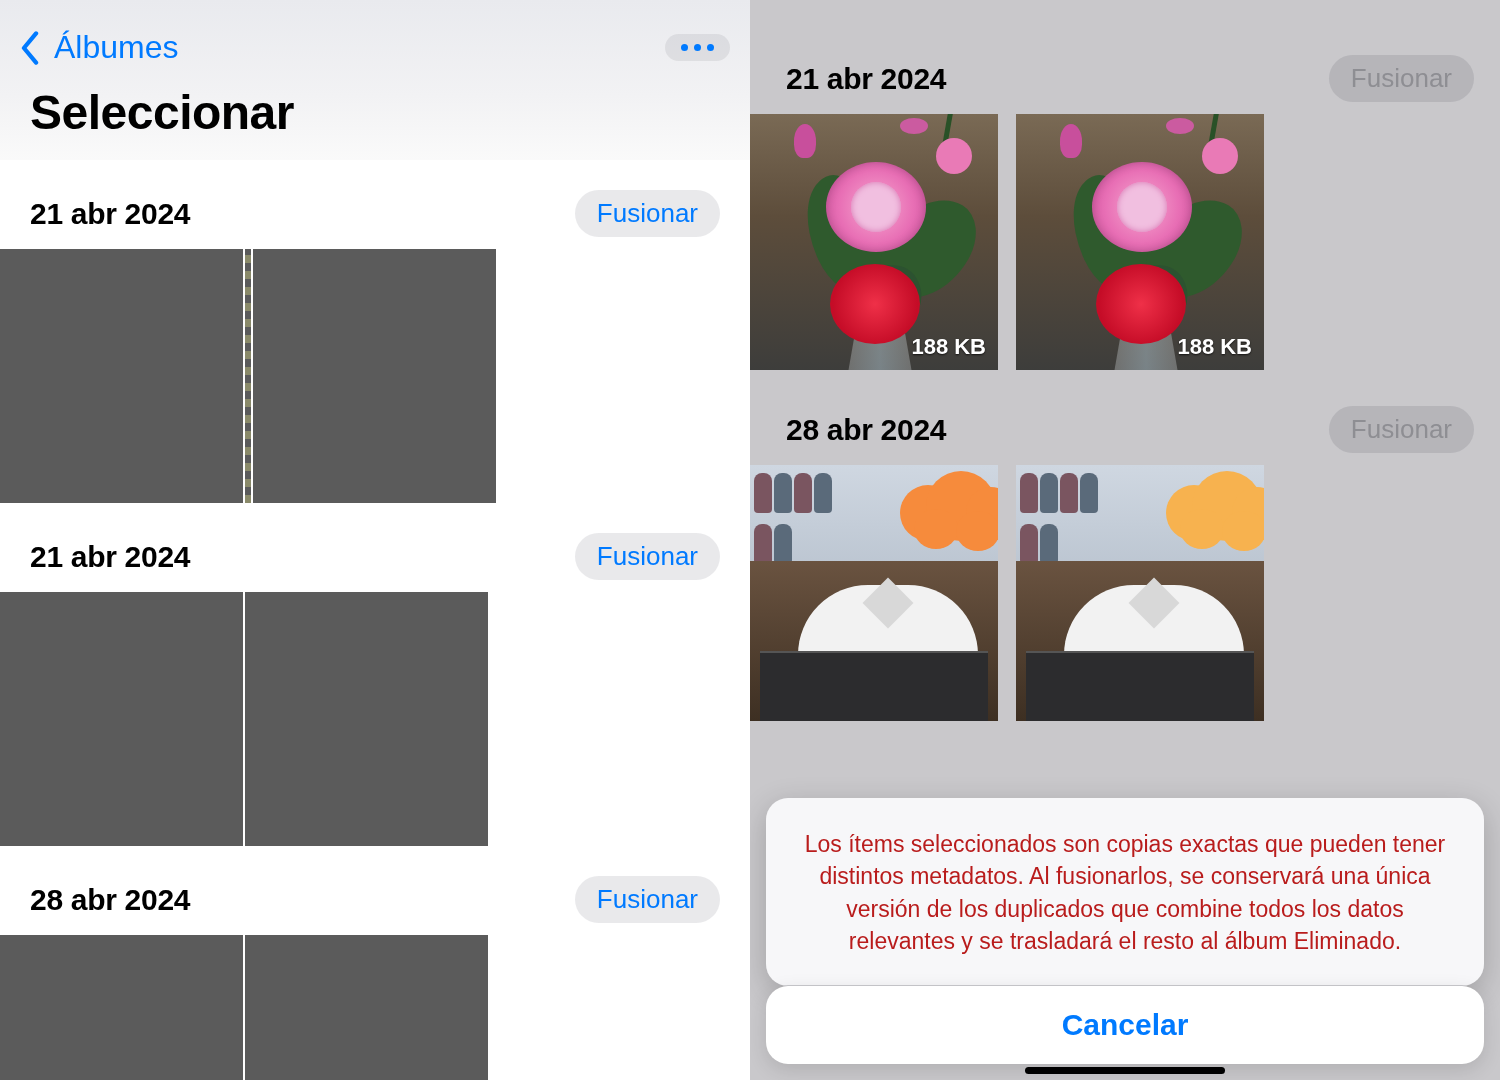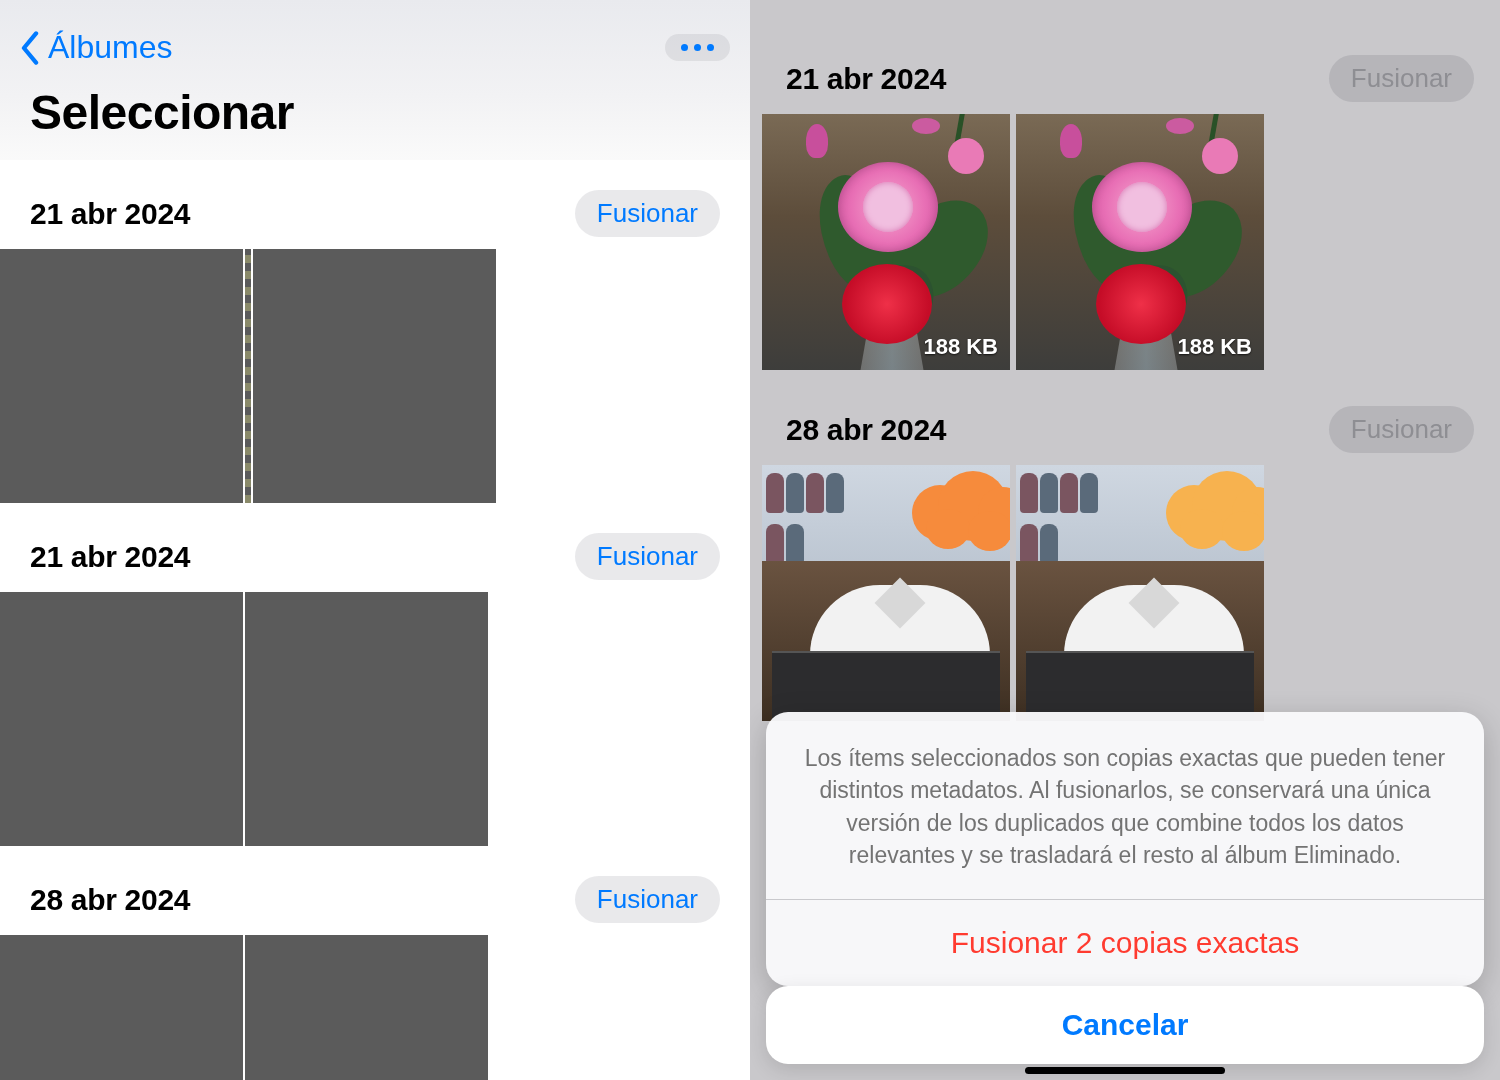--- a/index.html
+++ b/index.html
@@ -8,21 +8,21 @@
 
   
   .left-screen { width: 750px; height: 1080px; background: #ffffff; display: flex; flex-direction: column; position: relative; }
   .left-header {
     height: 160px;
     background: linear-gradient(180deg, #e9eaee 0%, #f2f2f4 60%, #fafafa 100%);
     padding-top: 20px;
     position: relative;
   }
   .nav-row { display: flex; align-items: center; height: 55px; padding: 0 20px; position: relative; }
-  .back-btn { display: flex; align-items: center; gap: 8px; color: #007aff; font-size: 32px; font-weight: 400; cursor: pointer; }
+  .back-btn { display: flex; align-items: center; gap: 14px; color: #007aff; font-size: 32px; font-weight: 400; cursor: pointer; }
   .chevron-left-icon { width: 20px; height: 34px; display: block; }
   .chevron-left-icon svg { width: 100%; height: 100%; }
   .nav-spacer { flex: 1; }
   .pill {
     background: rgba(120,120,128,0.14);
     border-radius: 30px;
     padding: 10px 24px;
     color: #007aff;
     font-size: 26px;
     font-weight: 400;
@@ -61,21 +61,21 @@
   .rgroup-header { display: flex; align-items: center; padding: 0 26px 12px 36px; }
   .rgroup-date { font-size: 30px; font-weight: 700; color: #000; flex: 1; letter-spacing: -0.3px; }
   .merge-pill-dim {
     background: rgba(120,120,128,0.24);
     border-radius: 30px;
     padding: 8px 22px;
     color: #8e8e93;
     font-size: 26px;
     font-weight: 400;
   }
-  .rthumb-row { display: flex; gap: 6px; padding-left: 12px; align-items: center; }
+  .rthumb-row { display: flex; gap: 18px; padding-left: 0; align-items: center; }
   .rthumb { width: 248px; height: 256px; position: relative; overflow: hidden; }
   .size-badge { position: absolute; right: 12px; bottom: 10px; color: #fff; font-size: 22px; font-weight: 600; text-shadow: 0 1px 2px rgba(0,0,0,0.7); }
 
   
   .flower-bg { position:absolute; inset:0; background: linear-gradient(180deg,#7a6a55 0%, #5d4d3b 40%, #3d3d3b 100%); }
   .leaf { position:absolute; background:#2f5a2d; border-radius: 60% 40% 60% 40%; }
   .l1 { width:70px; height:120px; left:60px; top:60px; transform:rotate(-25deg); }
   .l2 { width:80px; height:110px; left:138px; top:80px; transform:rotate(30deg); }
   .l3 { width:70px; height:80px; left:100px; top:150px; transform:rotate(10deg); background:#2c5230; }
   .vase { position:absolute; left:95px; bottom:0; width:70px; height:100px; background: linear-gradient(90deg, rgba(255,255,255,0.25), rgba(180,200,210,0.5), rgba(255,255,255,0.25)); clip-path: polygon(30% 0, 70% 0, 95% 100%, 5% 100%); }
@@ -105,21 +105,21 @@
   .cB { background:#f7b24f; }
   .c1 { width:56px; height:56px; left:10px; top:20px; }
   .c2 { width:70px; height:70px; left:36px; top:6px; }
   .c3 { width:50px; height:50px; left:76px; top:22px; }
   .c4 { width:44px; height:40px; left:24px; top:44px; }
   .c5 { width:44px; height:40px; left:66px; top:46px; }
 
   
   .sheet-wrap { position:absolute; left:16px; right:16px; bottom:16px; }
   .sheet-card { background: rgba(248,248,250,0.97); border-radius: 22px; overflow:hidden; box-shadow: 0 8px 30px rgba(0,0,0,0.2); }
-  .sheet-msg { padding: 30px 28px 28px 28px; color:#737373; font-size:23px; line-height:1.4; text-align:center; }
+  .sheet-msg { padding: 30px 28px 28px 28px; color:#b91c1c; font-size:23px; line-height:1.4; text-align:center; }
   .sheet-divider { height:1px; background:#c9c9cd; }
   .sheet-action { padding: 26px 10px; text-align:center; color:#ff3b30; font-size:30px; font-weight:400; cursor:pointer; }
   .cancel-card { background:#ffffff; border-radius:22px; padding:22px 10px; text-align:center; color:#007aff; font-size:30px; font-weight:600; cursor:pointer; box-shadow: 0 6px 20px rgba(0,0,0,0.12); }
 
   .home-indicator { position:absolute; left:50%; bottom:6px; transform:translateX(-50%); width:200px; height:7px; background:#000; border-radius:5px; }
 </style>
 </head>
 <body>
 
 <div class="left-screen">
@@ -278,23 +278,20 @@
           </div>
         </div>
       </div>
     </div>
   </div>
 
   <div class="sheet-wrap">
     <div class="sheet-card">
       <div class="sheet-msg">Los ítems seleccionados son copias exactas que pueden tener distintos metadatos. Al fusionarlos, se conservará una única versión de los duplicados que combine todos los datos relevantes y se trasladará el resto al álbum Eliminado.</div>
       <div class="sheet-divider"></div>
-      <div class="sheet-action">
-        <span>Fusionar 2 copias exactas</span>
-      </div>
     </div>
     <div class="cancel-card">
       <span>Cancelar</span>
     </div>
   </div>
 
   <div class="home-indicator"></div>
 </div>
 
 </body></html>

